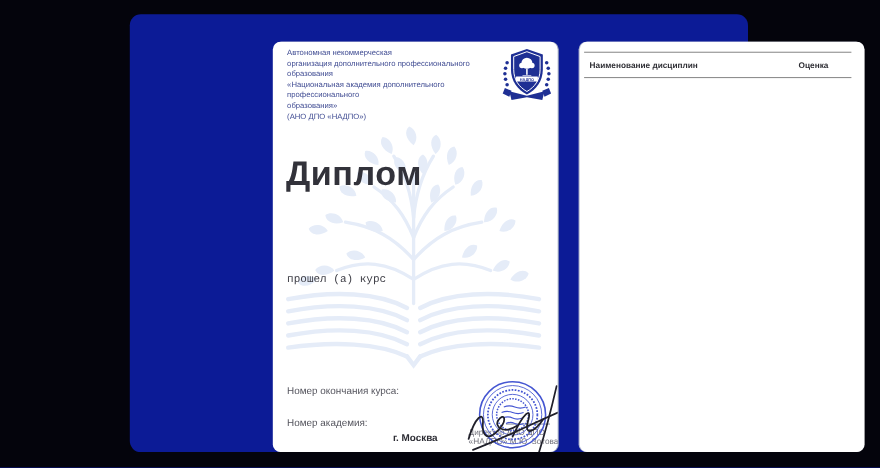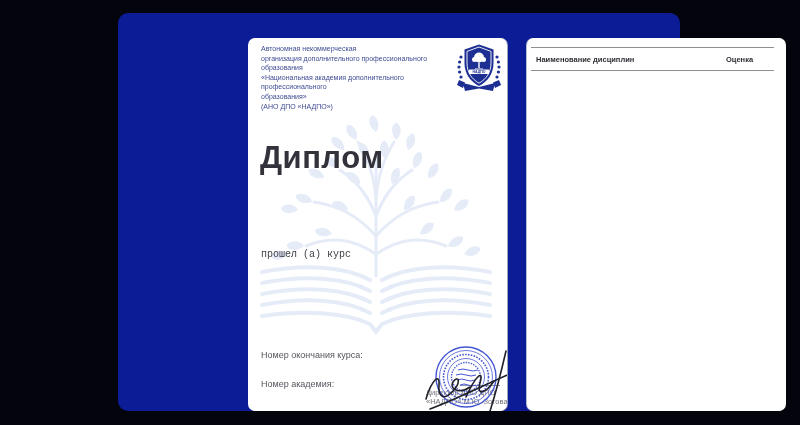--- a/index.html
+++ b/index.html
@@ -150,20 +150,21 @@
       <rect x="22.3" y="19.5" width="1.4" height="5.5" fill="#ffffff"></rect>
       <path d="M19,25.8 h8" stroke="#ffffff" stroke-width="0.7"></path>
       <rect x="13" y="26.5" width="20" height="4.6" rx="0.5" fill="#ffffff"></rect>
       <text x="23" y="30.2" font-size="3.5" font-weight="bold" text-anchor="middle" fill="#1e2f94">НАДПО</text>
     </svg>
 
     <div class="diploma-title">Диплом</div>
     <div class="course-line">прошел (а) курс</div>
     <div class="end-date">Номер окончания курса:</div>
     <div class="doc-number">Номер академия:</div>
+    <div class="city">г. Москва</div>
 
     <div class="sig-line"></div>
     <div class="director">Директор АНО ДПО
 «НАДПО» М.Ю. Зотова</div>
 
     <svg class="seal-signature" viewBox="0 0 118 100">
       <g fill="none" stroke="#4556d2">
         <circle cx="46" cy="42" r="30" stroke-width="1.4"></circle>
         <circle cx="46" cy="42" r="26.5" stroke-width="0.8"></circle>
         <circle cx="46" cy="42" r="22.5" stroke-width="1.6" stroke-dasharray="1.6,1.3"></circle>

